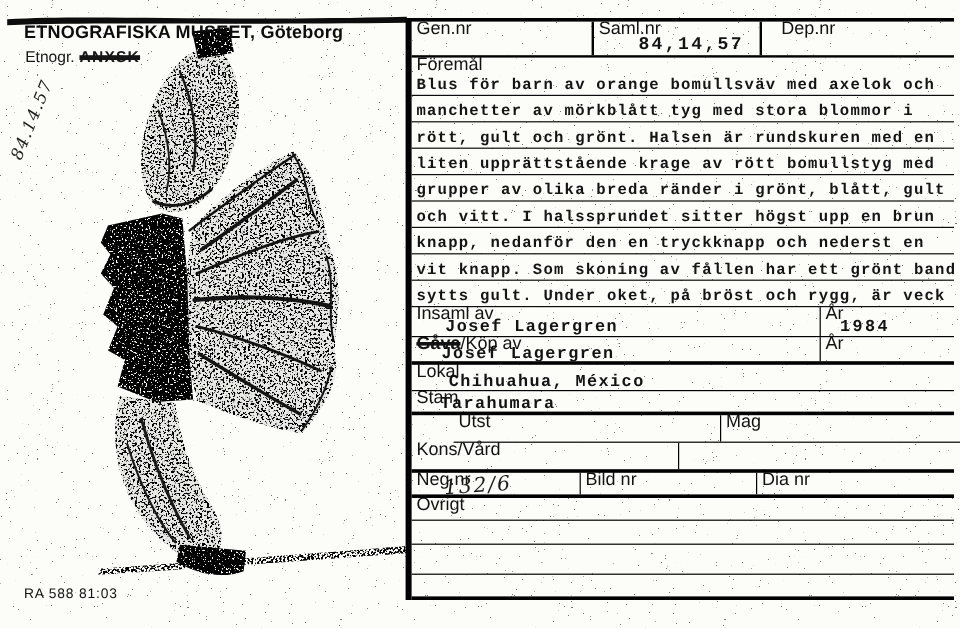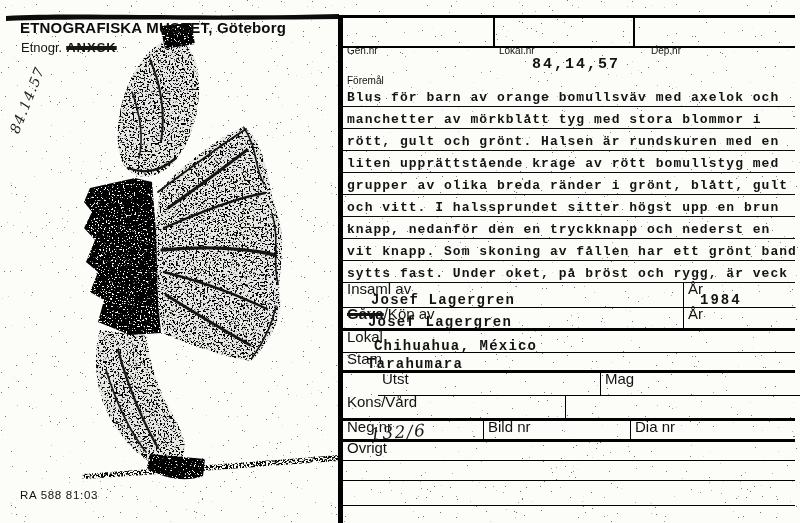--- a/index.html
+++ b/index.html
@@ -25,21 +25,21 @@
   .txt{z-index:3;}
   
   .form{
     position:absolute;left:338px;top:15px;width:457px;z-index:4;
     border-left:5px solid #000;border-top:3px solid #000;
     box-sizing:border-box;
   }
   .form *{box-sizing:border-box;}
   .row{position:relative;width:100%;}
   .flex{display:flex;}
-  .lab{font-size:10px;color:#121212;padding:1px 0 0 4px;line-height:10px;white-space:nowrap;margin-top:27px;}
+  .lab{font-size:15px;color:#121212;padding:1px 0 0 4px;line-height:10px;white-space:nowrap;}
   .lab-abs{position:absolute;top:1px;left:4px;font-size:15px;line-height:10px;color:#121212;white-space:nowrap;}
   .twrit{font-family:"Liberation Mono",monospace;font-weight:700;font-size:14px;letter-spacing:1.2px;color:#131313;white-space:nowrap;}
   .hand{font-family:"DejaVu Serif",serif;font-style:italic;font-size:17px;letter-spacing:1.5px;color:#1a1a1a;}
   .struck2{text-decoration:line-through;text-decoration-thickness:2.5px;font-weight:700;}
   .r-top{height:30px;border-bottom:2px solid #000;}
   .c-gen{width:150px;}
   .c-saml{width:140px;border-left:2px solid #000;}
   .c-dep{flex:1;border-left:2px solid #000;padding-left:12px;}
   .saml-val{margin:0 0 0 24px;font-size:15px;letter-spacing:2px;text-align:center;}
   .foremal-label{height:10px;}
@@ -140,40 +140,40 @@
 <div class="abs txt side-number">84.14.57</div>
 <div class="abs txt form-code">RA 588 81:03</div>
 
 <div class="form">
 
   <div class="row flex r-top">
     <div class="cell c-gen">
       <div class="lab">Gen.nr</div>
     </div>
     <div class="cell c-saml">
-      <div class="lab">Lokal.nr</div>
+      <div class="lab">Saml.nr</div>
       <div class="twrit saml-val">84,14,57</div>
     </div>
     <div class="cell c-dep">
       <div class="lab">Dep.nr</div>
     </div>
   </div>
 
   <div class="row foremal-label">
     <div class="lab">Föremål</div>
   </div>
   <div class="row tline">Blus för barn av orange bomullsväv med axelok och</div>
   <div class="row tline">manchetter av mörkblått tyg med stora blommor i</div>
   <div class="row tline">rött, gult och grönt. Halsen är rundskuren med en</div>
   <div class="row tline">liten upprättstående krage av rött bomullstyg med</div>
   <div class="row tline">grupper av olika breda ränder i grönt, blått, gult</div>
   <div class="row tline">och vitt. I halssprundet sitter högst upp en brun</div>
   <div class="row tline">knapp, nedanför den en tryckknapp och nederst en</div>
   <div class="row tline">vit knapp. Som skoning av fållen har ett grönt band</div>
-  <div class="row tline">sytts fast. Under oket, på bröst och rygg, är veck</div>
+  <div class="row tline">sytts gult. Under oket, på bröst och rygg, är veck</div>
 
   <div class="row flex r-insaml">
     <div class="cell-main">
       <div class="lab-abs">Insaml av</div>
       <div class="twrit val-insaml">Josef Lagergren</div>
     </div>
     <div class="cell-ar">
       <div class="lab-abs">År</div>
       <div class="twrit val-ar">1984</div>
     </div>

